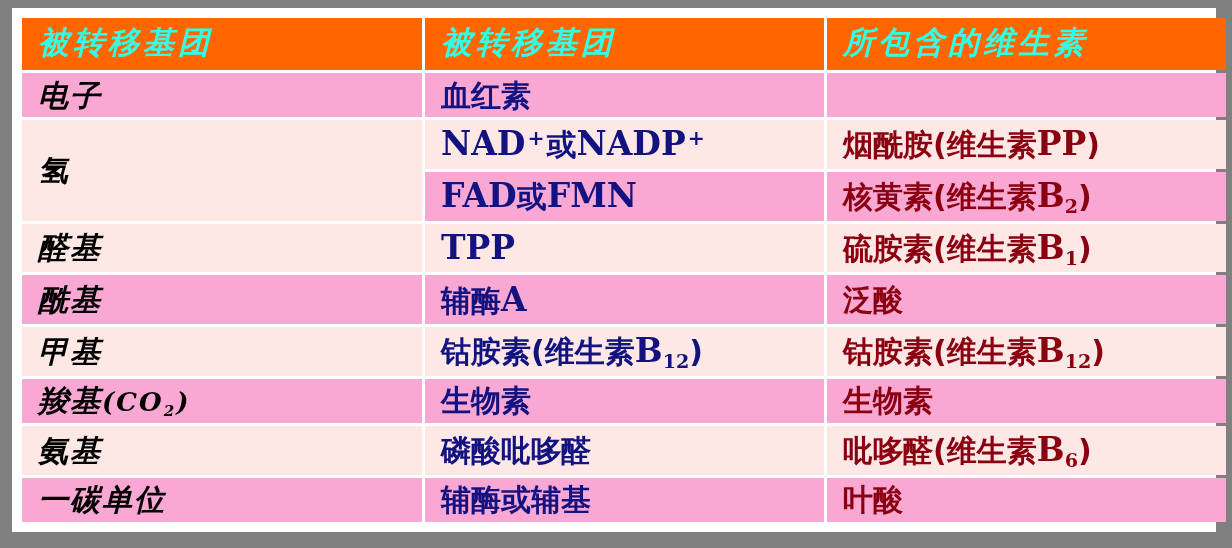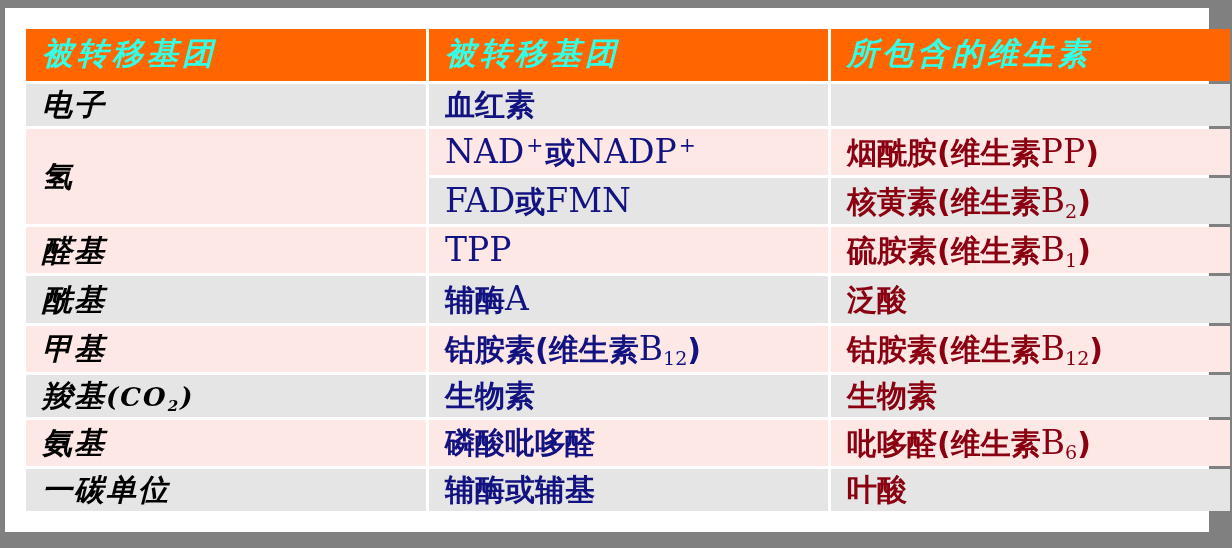--- a/index.html
+++ b/index.html
@@ -11,27 +11,27 @@
     width: 1232px;
     height: 548px;
     background: #808080;
     font-family: "Liberation Sans", "DejaVu Sans", sans-serif;
     overflow: hidden;
   }
 
   
   #table-frame {
     position: absolute;
-    left: 5px;
+    left: 12px;
     top: 8px;
     width: 1204px;
     height: 524px;
     background: #ffffff;
     box-sizing: border-box;
-    padding: 18px;
+    padding: 7px;
   }
 
   table#cofactor-table {
     width: 100%;
     height: 100%;
     border-collapse: separate;
     border-spacing: 3px 3px;
     table-layout: fixed;
   }
 
@@ -57,21 +57,21 @@
 
   
   tbody td {
     vertical-align: middle;
     padding: 0 0 0 16px;
     white-space: nowrap;
     line-height: 1.04;
   }
 
   
-  .shade-dark  { background: #e5e5e5; }
+  .shade-dark  { background: #f9a8d4; }
   .shade-light { background: #FDE8E6; }
 
   
   .col-group {
     color: #000000;
     font-family: "DejaVu Sans", "Liberation Sans", sans-serif;
     font-weight: 700;
     font-style: italic;
     font-size: 30px;
     letter-spacing: 2px;
@@ -88,21 +88,21 @@
     color: #8B0010;
     font-family: "DejaVu Sans", "Liberation Sans", sans-serif;
     font-weight: 700;
     font-size: 30px;
     margin-top: 16px;
   }
 
   
   .sf {
     font-family: "DejaVu Serif", "Liberation Serif", serif;
-    font-weight: 400;
+    font-weight: 700;
     font-size: 33px;
   }
   .sf-ital {
     font-family: "DejaVu Serif", "Liberation Serif", serif;
     font-weight: 700;
     font-style: italic;
     font-size: 26px;
   }
   sub {
     font-family: "DejaVu Serif", "Liberation Serif", serif;

